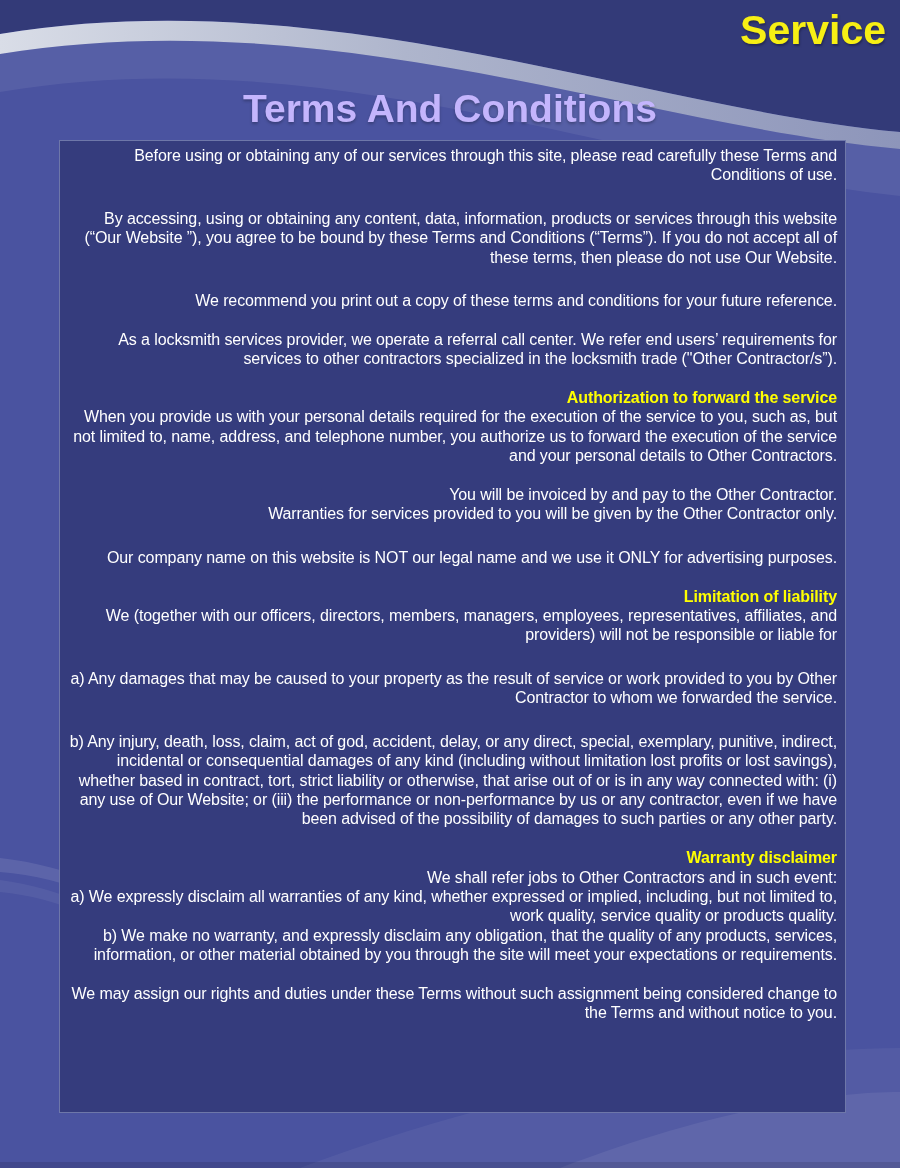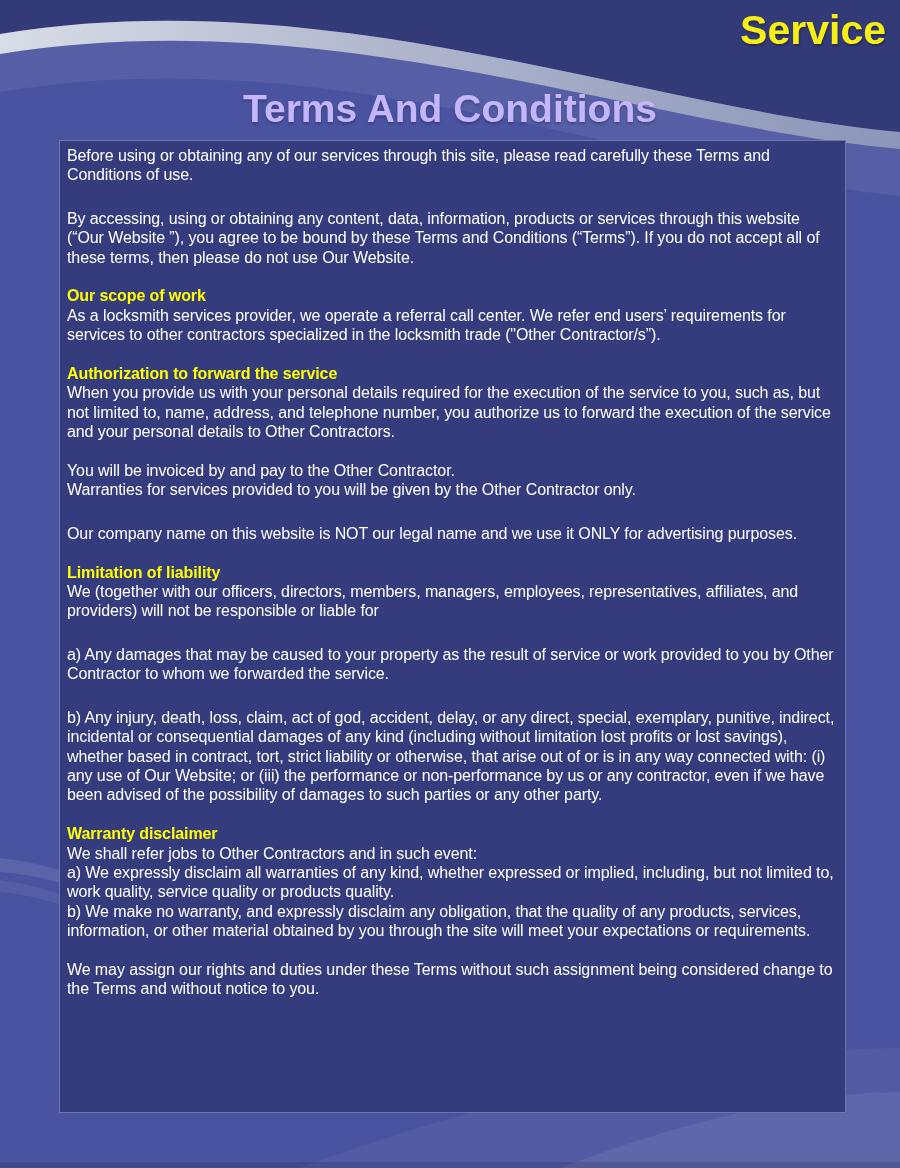--- a/index.html
+++ b/index.html
@@ -44,20 +44,21 @@
   }
   .terms-panel{
     position:absolute;
     left:59px;top:140px;
     width:787px;height:973px;
     background:var(--panel-bg);
     border:1px solid rgba(180,190,225,0.45);
     padding:5px 8px 5px 7px;
     overflow:hidden;
     z-index:2;
+    text-align:right;
   }
   .terms-sections{
     color:var(--body-text);
     font-size:16px;
     line-height:19.4px;
     letter-spacing:-0.1px;
   }
   .terms-sections section{margin-top:19.4px;}
   .terms-sections section:first-child{margin-top:0;}
   .terms-sections .para + .para{margin-top:24px;}
@@ -102,23 +103,25 @@
 
 <div class="terms-panel">
   <div class="terms-sections">
       <section>
         <div class="para">
           <div class="line">Before using or obtaining any of our services through this site, please read carefully these Terms and Conditions of use.</div>
         </div>
         <div class="para">
           <div class="line">By accessing, using or obtaining any content, data, information, products or services through this website (“Our Website ”), you agree to be bound by these Terms and Conditions (“Terms”). If you do not accept all of these terms, then please do not use Our Website.</div>
         </div>
+        <div class="para">
+          <div class="line">We recommend you print out a copy of these terms and conditions for your future reference.</div>
+        </div>
       </section>
       <section>
-        <div class="heading">Our scope of work</div>
         <div class="para">
           <div class="line">As a locksmith services provider, we operate a referral call center. We refer end users’ requirements for services to other contractors specialized in the locksmith trade ("Other Contractor/s”).</div>
         </div>
       </section>
       <section>
         <div class="heading">Authorization to forward the service</div>
         <div class="para">
           <div class="line">When you provide us with your personal details required for the execution of the service to you, such as, but not limited to, name, address, and telephone number, you authorize us to forward the execution of the service and your personal details to Other Contractors.</div>
         </div>
       </section>

